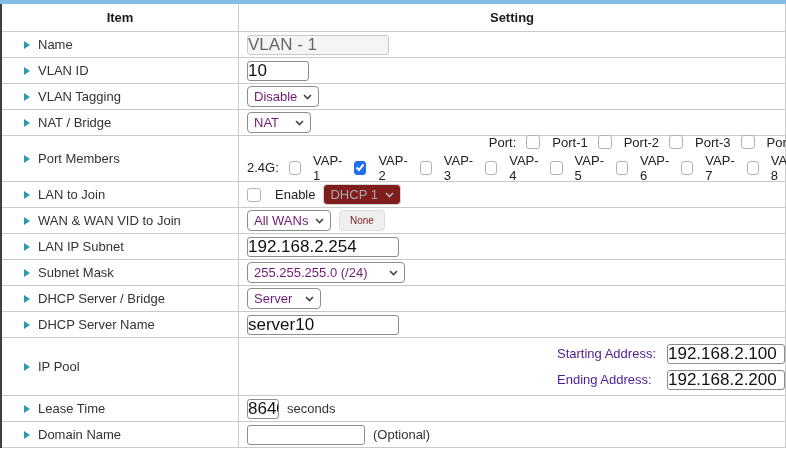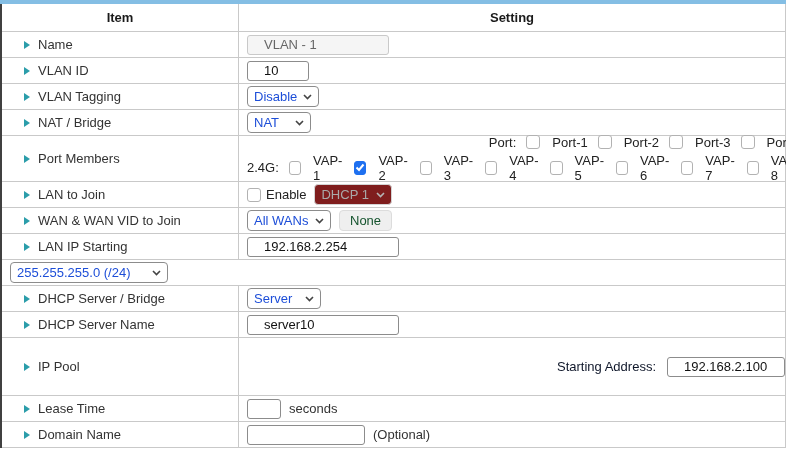--- a/index.html
+++ b/index.html
@@ -19,52 +19,52 @@
   .item-cell { width: 237px; flex: 0 0 237px; border-right: 1px solid #c9c9c9; padding-left: 22px; gap: 8px; }
   .setting-cell { flex: 1; padding-left: 8px; gap: 8px; }
 
   .header-cell { justify-content: center; font-weight: bold; color: #1a1a1a; padding-left: 0; }
 
   .bullet { width: 0; height: 0; border-left: 6px solid #2b9daa; border-top: 4px solid transparent; border-bottom: 4px solid transparent; flex: 0 0 auto; }
   .item-label { color: #333; }
 
   input.text-input {
     height: 20px; border: 1px solid #8c8c8c; border-radius: 3px;
-    font-family: "Liberation Sans", sans-serif; font-size: 13px; color: #111;
-    padding: 0 16px; background: #fff; outline: none;
+    font-family: "Liberation Sans", sans-serif; font-size: 17px; color: #111;
+    padding: 0 0; background: #fff; outline: none;
   }
   input.readonly { background: #f5f5f5; border-color: #c9c9c9; color: #666; }
 
   .select {
     height: 21px; border: 1px solid #8c8c8c; border-radius: 4px; background: #fff;
     display: inline-flex; align-items: center; justify-content: space-between;
-    padding: 0 6px; gap: 6px; cursor: default; color: #1d4ed8;
+    padding: 0 6px; gap: 6px; cursor: default; color: #701a75;
   }
   .select.disabled { border-color: #d4d4d4; color: #a9a9a9; background: #7f1d1d; }
   .select .chev { display: flex; align-items: center; }
 
   .btn {
     height: 21px; background: #efefef; border: 1px solid #dcdcdc; border-radius: 4px;
-    color: #14532d; padding: 0 10px; display: inline-flex; align-items: center;
-    font-size: 13px;
+    color: #7f1d1d; padding: 0 10px; display: inline-flex; align-items: center;
+    font-size: 10px;
   }
 
-  .cb { display: inline-flex; align-items: center; gap: 5px; }
+  .cb { display: inline-flex; align-items: center; gap: 14px; }
   .cb .box {
     width: 14px; height: 14px; border: 1px solid #b2b2b2; border-radius: 3px;
     background: #fff; display: inline-flex; align-items: center; justify-content: center;
   }
   .cb .box svg { visibility: hidden; }
   .cb.checked .box { background: #1e70f0; border-color: #1e70f0; }
   .cb.checked .box svg { visibility: visible; }
 
   .stack { flex-direction: column; align-items: flex-end; justify-content: center; gap: 3px; }
   .line { display: flex; align-items: center; gap: 10px; }
   .line .cb { gap: 12px; }
-  .pool-label { color: #0f172a; width: 100px; }
+  .pool-label { color: #4c1d95; width: 100px; }
   .suffix { color: #333; }
   .filler { height: 4px; background: #fff; }
 </style>
 </head>
 <body>
 
 <div class="top-bar"></div>
 
 <div class="table">
 
@@ -277,28 +277,32 @@
             </svg>
           </span>
       </div>
       <button class="btn">None</button>
     </div>
   </div>
 
   <div class="row">
     <div class="cell item-cell">
       <span class="bullet"></span>
-      <span class="item-label">LAN IP Starting</span>
+      <span class="item-label">LAN IP Subnet</span>
     </div>
     <div class="cell setting-cell">
       <input class="text-input" style="width: 152px;" value="192.168.2.254">
     </div>
   </div>
 
   <div class="row">
+    <div class="cell item-cell">
+      <span class="bullet"></span>
+      <span class="item-label">Subnet Mask</span>
+    </div>
     <div class="cell setting-cell">
       <div class="select" style="min-width:158px">
         <span>255.255.255.0 (/24)</span>
         <span class="chev">
             <svg width="9" height="6">
               <polyline points="1,1 4.5,4.5 8,1" fill="none" stroke="#444" stroke-width="1.6"></polyline>
             </svg>
           </span>
       </div>
     </div>
@@ -334,20 +338,24 @@
   <div class="row pool">
     <div class="cell item-cell">
       <span class="bullet"></span>
       <span class="item-label">IP Pool</span>
     </div>
     <div class="cell setting-cell stack" style="gap:6px">
       <div class="line">
         <span class="pool-label">Starting Address:</span>
         <input class="text-input" style="width: 118px;" value="192.168.2.100">
       </div>
+      <div class="line">
+        <span class="pool-label">Ending Address:</span>
+        <input class="text-input" style="width: 118px;" value="192.168.2.200">
+      </div>
     </div>
   </div>
 
   <div class="row">
     <div class="cell item-cell">
       <span class="bullet"></span>
       <span class="item-label">Lease Time</span>
     </div>
     <div class="cell setting-cell">
       <input class="text-input" style="width: 32px;" value="86400">

